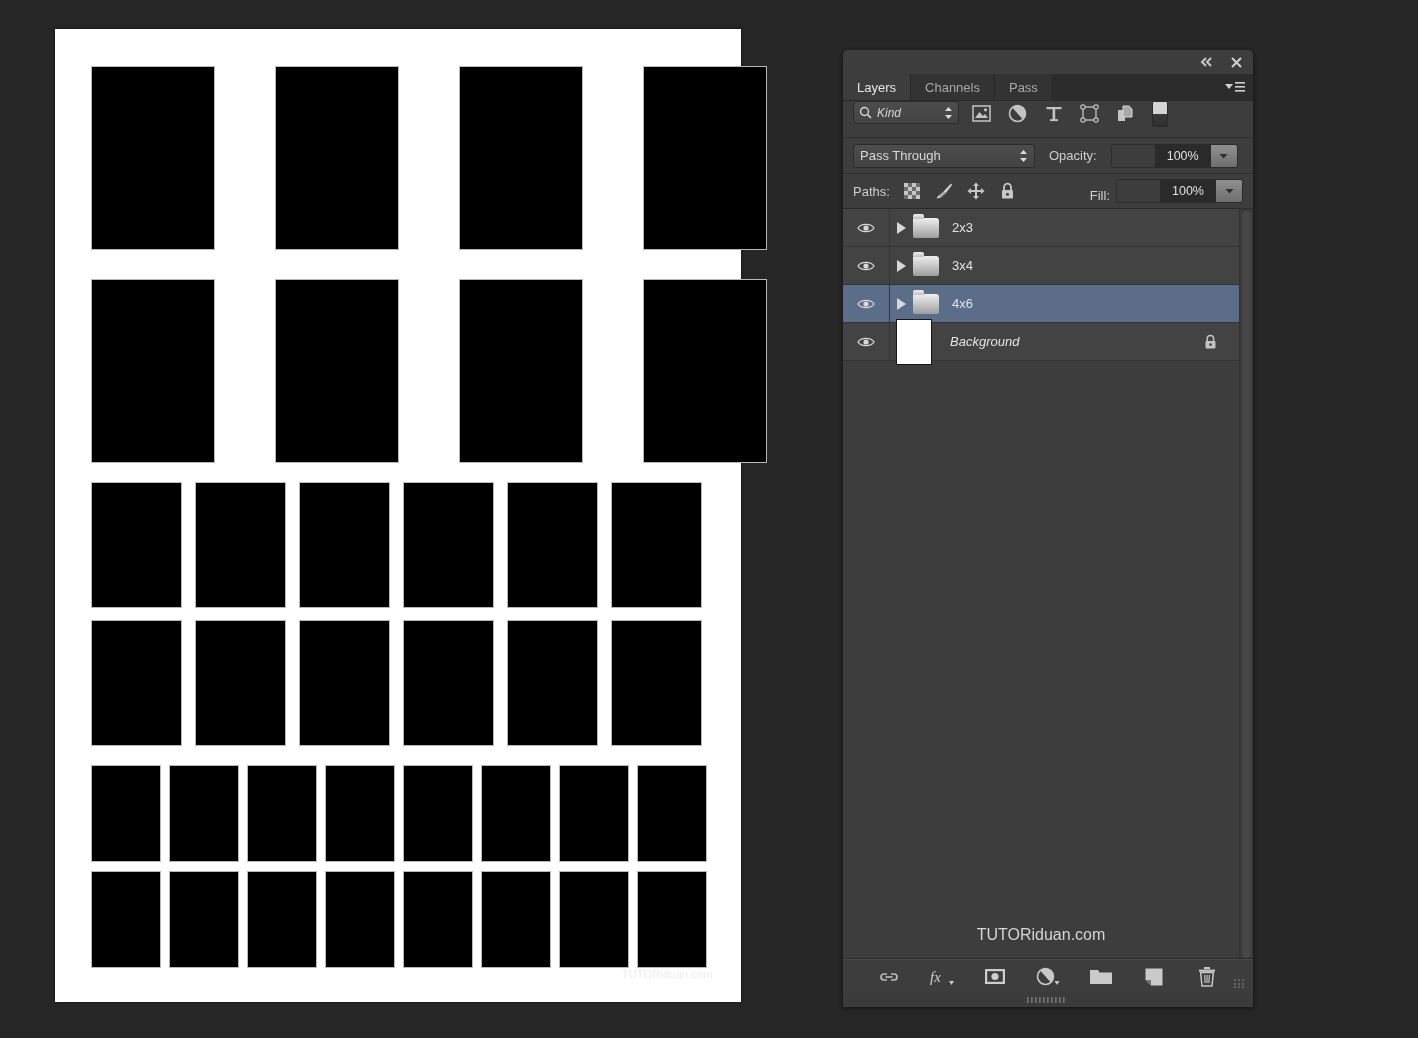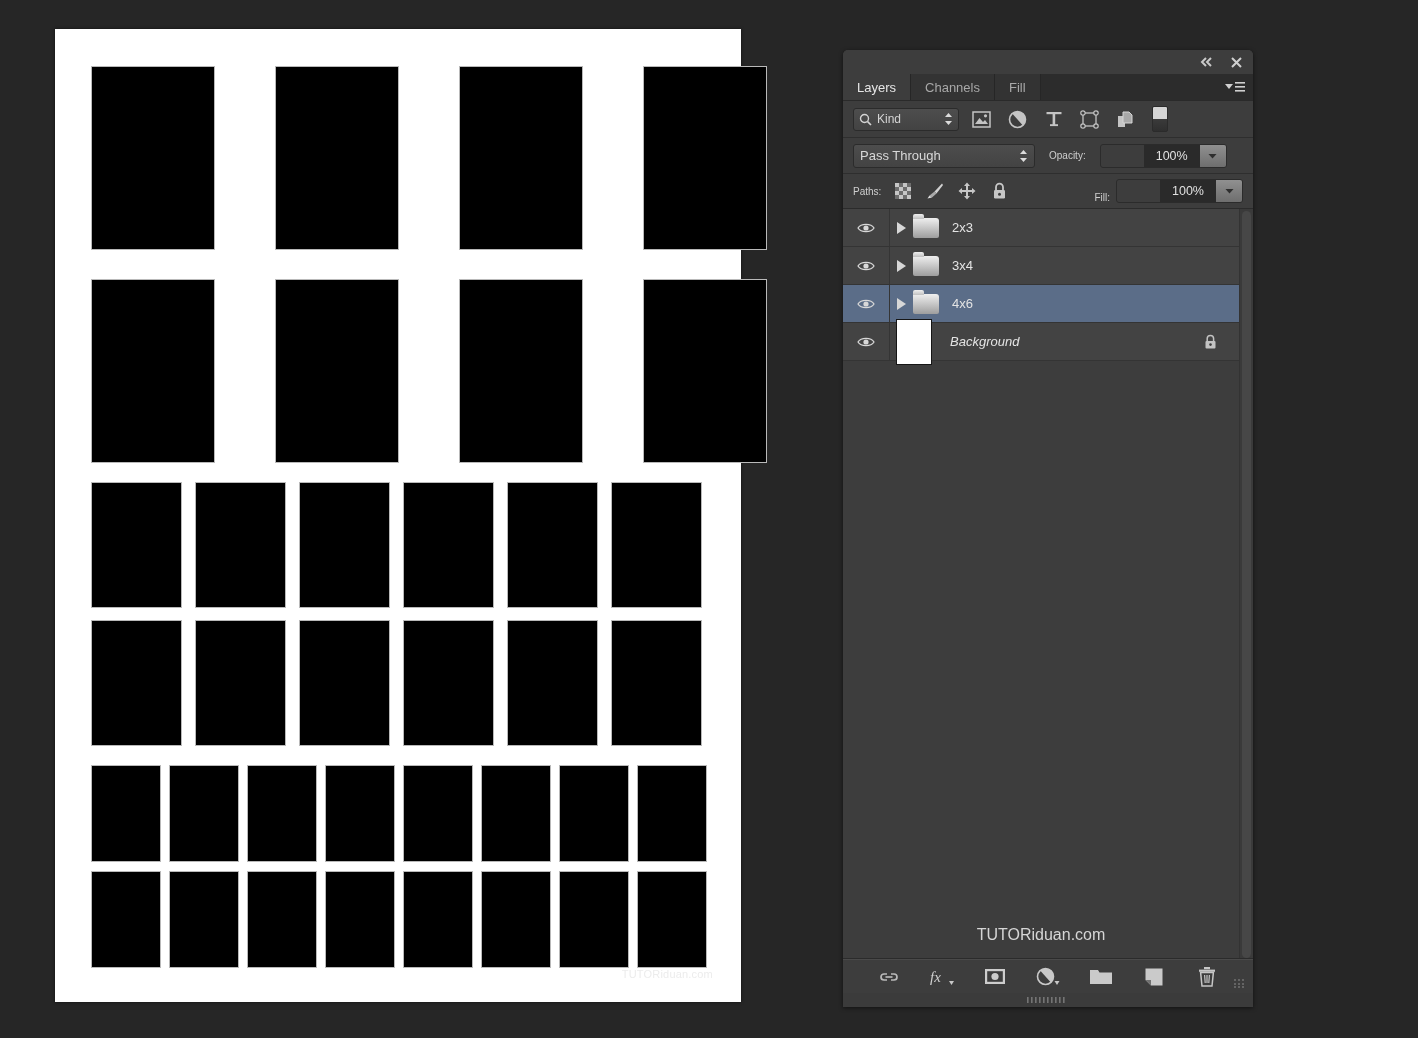--- a/index.html
+++ b/index.html
@@ -106,25 +106,25 @@
     width: 22px; height: 16px;
     cursor: pointer;
     display: flex; align-items: center; gap: 2px;
   }
 
   
   #filter-row {
     height: 37px;
     background: #3d3d3d;
     display: flex;
-    align-items: center;
     padding: 0 10px;
     gap: 9px;
     flex: 0 0 auto;
     border-bottom: 1px solid #2e2e2e;
+    font-style: italic;
   }
   #kind-select {
     width: 106px; height: 23px;
     background: linear-gradient(#4d4d4d,#434343);
     border: 1px solid #2b2b2b;
     border-radius: 3px;
     display: flex; align-items: center;
     padding: 0 5px;
     gap: 5px;
     cursor: pointer;
@@ -159,21 +159,21 @@
   #blend-select {
     width: 182px; height: 24px;
     background: linear-gradient(#4d4d4d,#434343);
     border: 1px solid #2b2b2b;
     border-radius: 3px;
     display: flex; align-items: center;
     padding: 0 6px;
     cursor: pointer;
   }
   #blend-label { font-size: 13px; color: #d8d8d8; flex: 1; }
-  .row-label { font-size: 10px; color: #cfcfcf; }
+  .row-label { font-size: 13px; color: #cfcfcf; }
   .num-field-wrap {
     display: flex; align-items: stretch;
     border: 1px solid #2b2b2b;
     border-radius: 3px;
     overflow: hidden;
     height: 24px;
   }
   .num-field {
     width: 56px;
     background: #2a2a2a;
@@ -419,21 +419,21 @@
   </div>
 
   <div id="tab-bar">
     <div class="panel-tab active">
       <span>Layers</span>
     </div>
     <div class="panel-tab">
       <span>Channels</span>
     </div>
     <div class="panel-tab">
-      <span>Fill</span>
+      <span>Pass</span>
     </div>
     <div id="tab-filler"></div>
     <div id="panel-menu-btn">
       <svg width="22" height="14" viewBox="0 0 22 14">
         <path d="M1 4 L9 4 L5 9 Z" fill="#d0d0d0"></path>
         <rect x="11" y="2" width="10" height="1.6" fill="#d0d0d0"></rect>
         <rect x="11" y="6" width="10" height="1.6" fill="#d0d0d0"></rect>
         <rect x="11" y="10" width="10" height="1.6" fill="#d0d0d0"></rect>
       </svg>
     </div>

